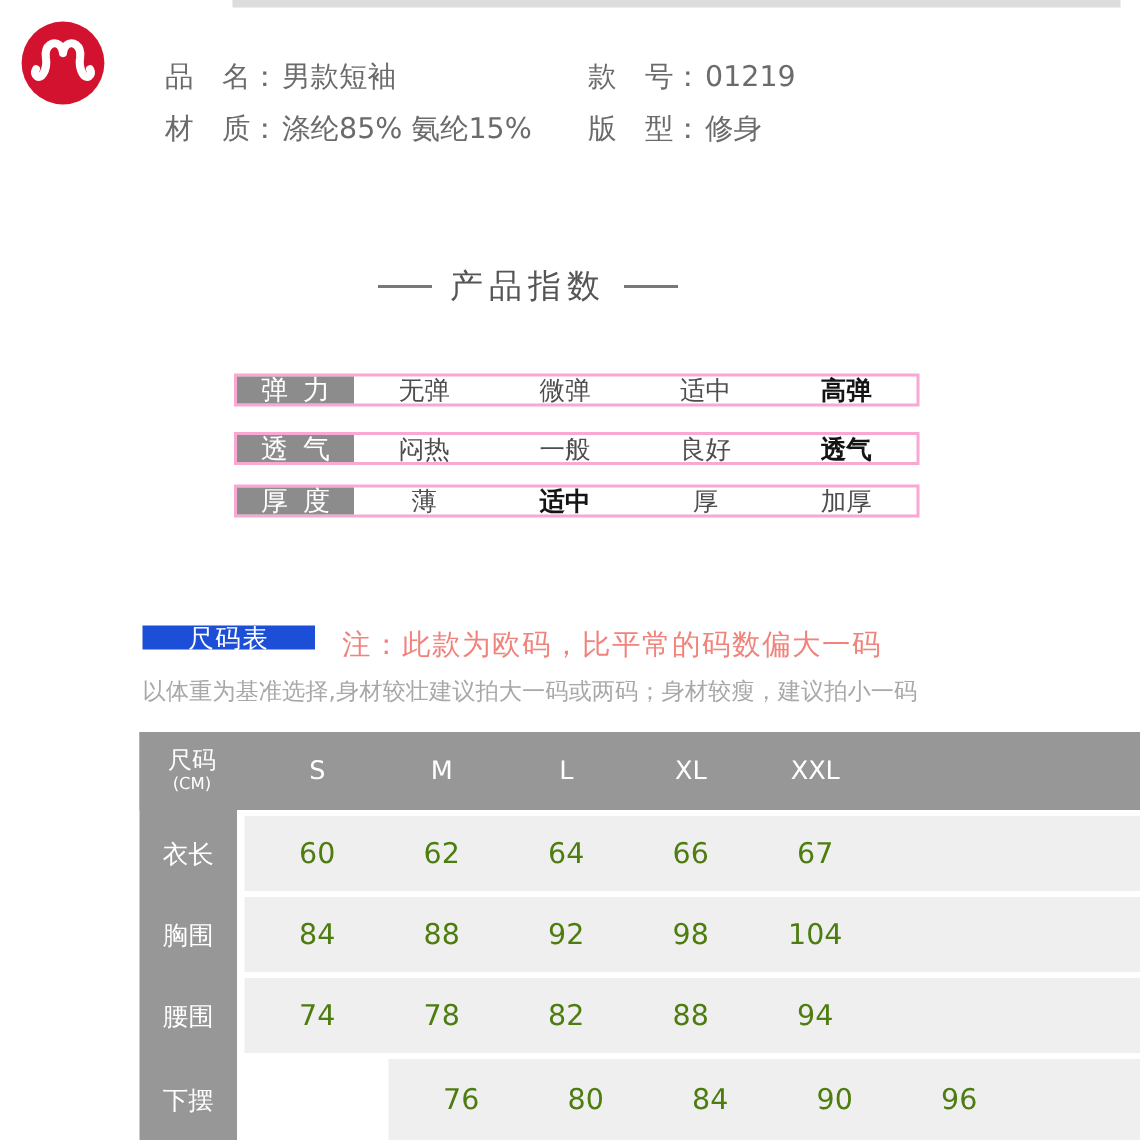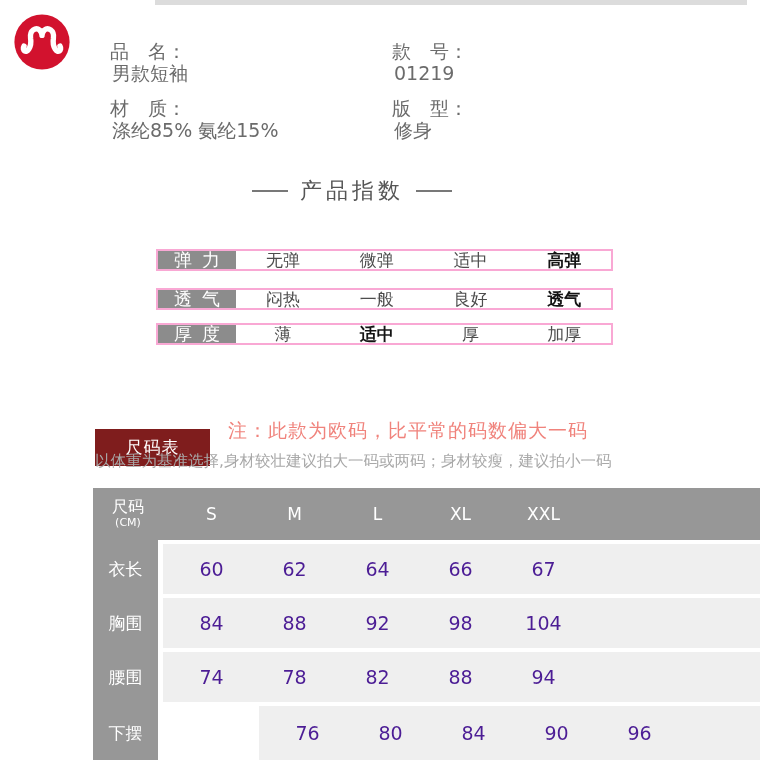--- a/index.html
+++ b/index.html
@@ -5,61 +5,61 @@
   html,body { margin:0; padding:0; background:#ffffff; }
   body { width:760px; height:760px; font-family:"DejaVu Sans","Liberation Sans",sans-serif; }
   .page { position:relative; width:760px; height:760px; background:#fff; overflow:hidden; }
 
   .top-strip { position:absolute; left:155px; top:0; width:592px; height:5px; background:#dcdcdc; }
 
   .logo { position:absolute; left:12px; top:12px; width:60px; height:60px; }
 
   .info { position:absolute; left:110px; top:40px; width:580px; }
   .info-row { display:flex; margin-bottom:13px; }
-  .info-row .cell { display:flex;flex-direction:column; }
+  .info-row .cell { display:flex; }
   .info-row .cell.left { width:282px; }
   .lbl, .val { font-size:19px; color:#6b6b6b; line-height:22px; white-space:pre; }
   .val { margin-left:2px; }
 
   .index-heading { position:absolute; top:176px; left:0; width:704px; display:flex; align-items:center; justify-content:center; }
   .heading-text { font-size:22px; color:#555555; letter-spacing:4px; margin:0 12px; }
   .dash { width:36px; height:2px; background:#787878; }
 
   .bars { position:absolute; left:156px; top:249px; width:457px; }
   .bar { display:flex; height:22px; border:2px solid #f9a8d4; background:#fff; box-sizing:border-box; }
   .bar.b1 { margin-bottom:17px; }
   .bar.b2 { margin-bottom:13px; }
   .bar-label { width:78px; background:#8c8c8c; color:#fff; font-size:18px;
                display:flex; align-items:center; justify-content:center;
                letter-spacing:10px; padding-left:10px; box-sizing:border-box; }
   .bar-opts { flex:1; display:flex; }
   .opt { flex:1; display:flex; align-items:center; justify-content:center; font-size:17px; color:#4d4d4d; }
   .opt.sel { font-weight:bold; color:#141414; }
 
-  .size-badge { position:absolute; left:95px; top:417px; width:115px; height:37px; background:#7f1d1d;
-                color:#fff; font-size:17px; display:flex; align-items:center; justify-content:center; letter-spacing:1px;margin-top:12px; }
+  .size-badge { position:absolute; left:95px; top:417px; width:115px; height:16px; background:#1d4ed8;
+                color:#fff; font-size:17px; display:flex; align-items:center; justify-content:center; letter-spacing:1px; }
   .size-note { position:absolute; left:228px; top:417px; height:27px; line-height:27px;
                font-size:19px; color:#f0837c; letter-spacing:1px; white-space:pre; }
   .size-desc { position:absolute; left:95px; top:451px; font-size:15.5px; color:#a8a8a8; white-space:pre; }
 
   .size-table { position:absolute; left:93px; top:488px; width:688px; height:272px; }
   .col-bg { position:absolute; left:0; top:0; width:65px; height:272px; background:#979797; }
   .st-header { position:relative; height:52px; background:#979797; display:flex; }
   .st-corner { width:70px; display:flex; flex-direction:column; align-items:center; justify-content:center;
                color:#fff; line-height:1.15; }
   .corner-main { font-size:16px; }
   .corner-sub { font-size:11px; }
   .st-cells { display:flex; padding-left:7px; }
   .st-h { width:83px; display:flex; align-items:center; justify-content:center; color:#fff; font-size:17px; }
   .st-row { position:relative; height:50px; margin-top:4px; display:flex; }
   .st-row.last { height:54px;gap:48px; }
   .st-label { width:65px; display:flex; align-items:center; justify-content:center; color:#fff; font-size:17px; }
   .st-gap { width:5px; }
   .st-strip { flex:1; background:#efefef; display:flex; padding-left:7px; }
-  .st-v { width:83px; display:flex; align-items:center; justify-content:center; font-size:19px; color:#4c1d95; }
+  .st-v { width:83px; display:flex; align-items:center; justify-content:center; font-size:19px; color:#4d7c0f; }
 </style>
 </head>
 <body>
 
 <div class="page">
 
   <div class="top-strip"></div>
 
   <svg class="logo" viewBox="0 0 100 100">
     <circle cx="50" cy="50" r="46" fill="#d2122e"></circle>

